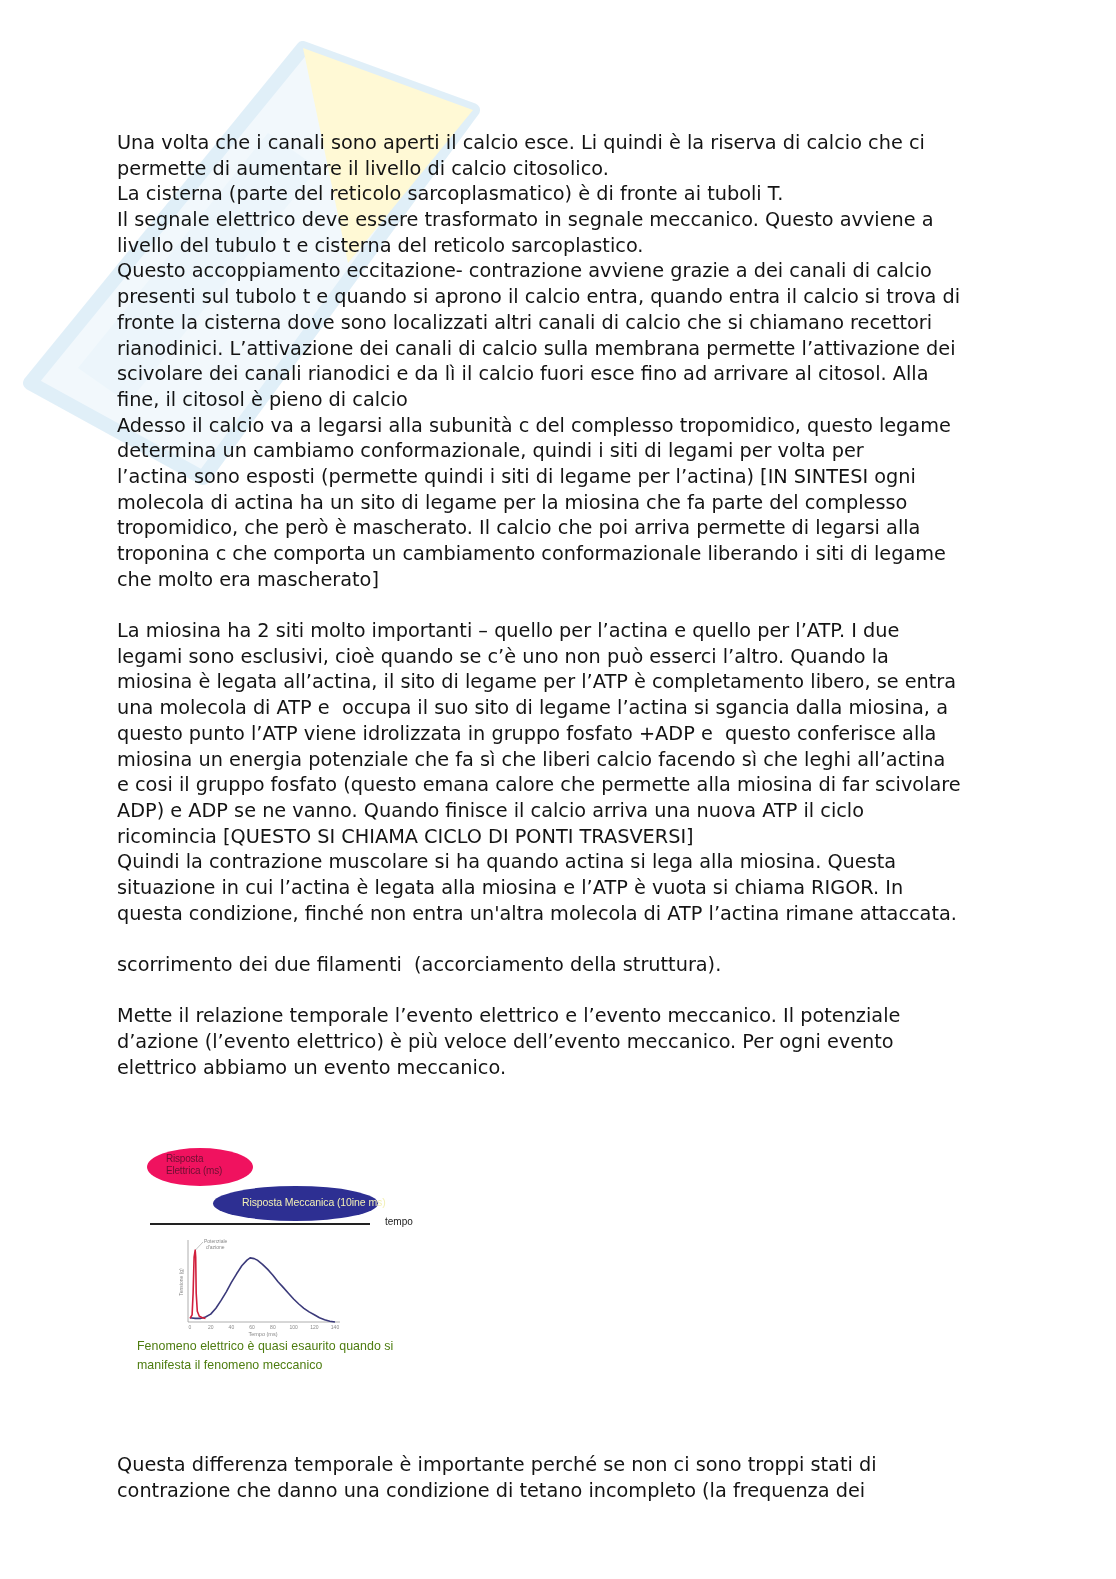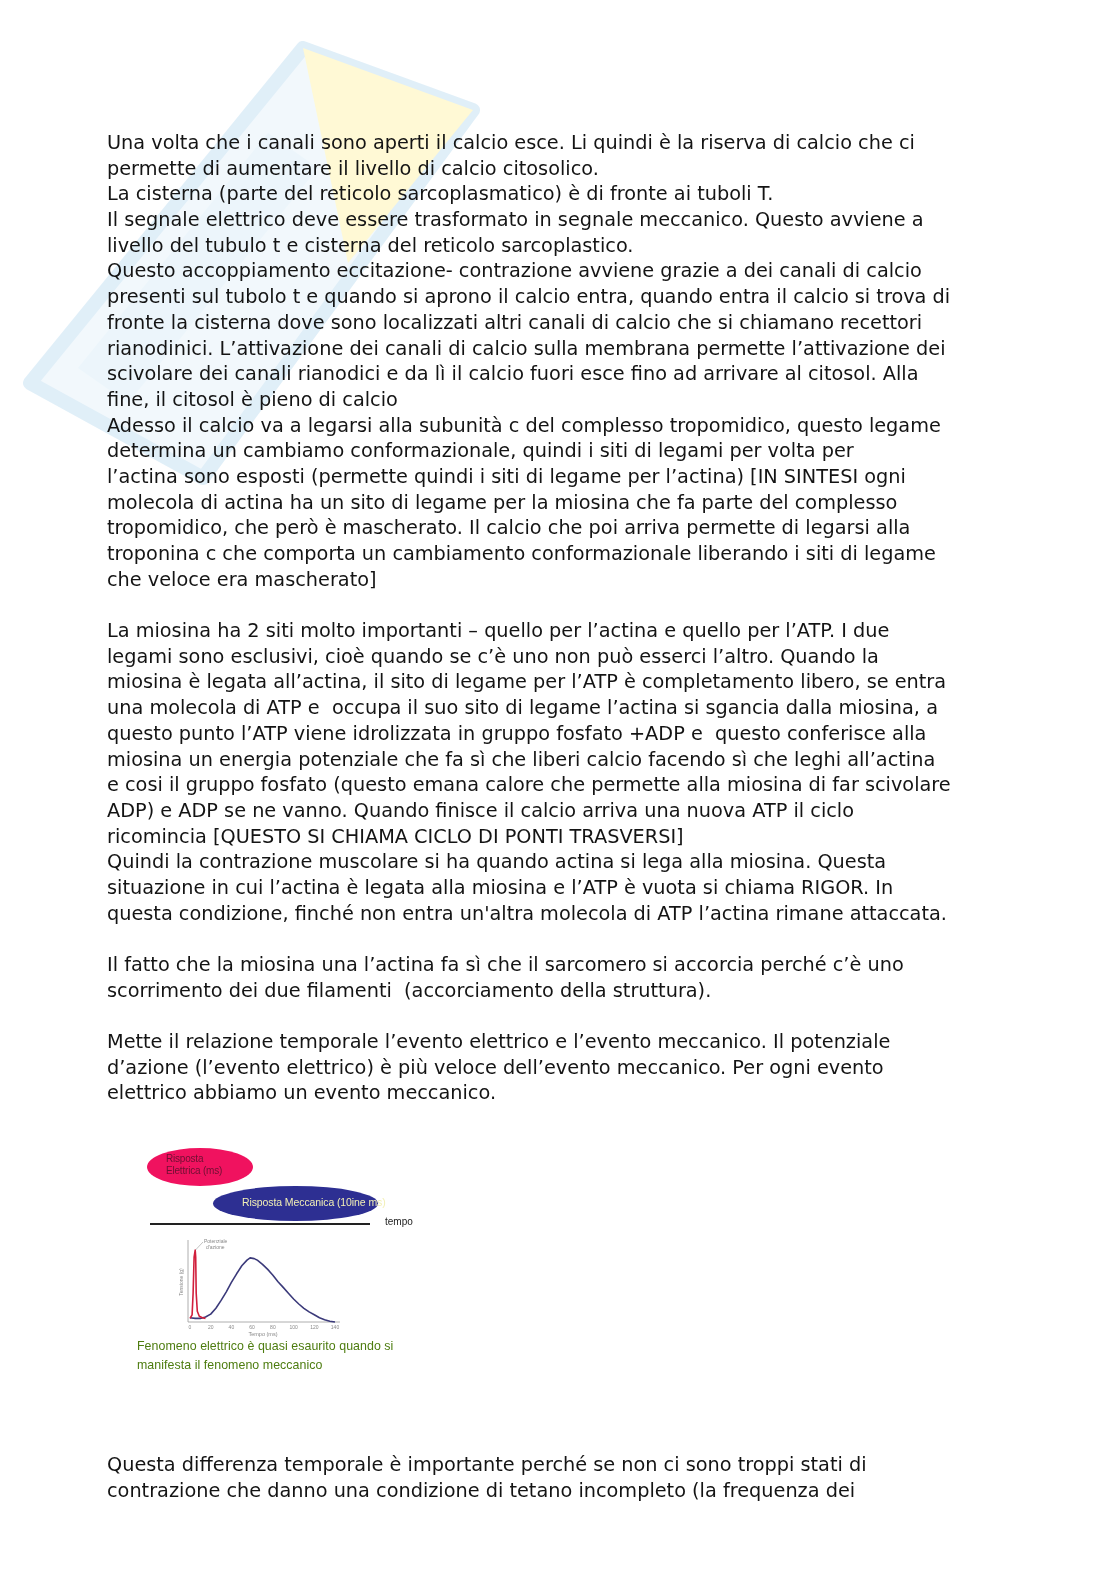--- a/index.html
+++ b/index.html
@@ -6,21 +6,21 @@
     body {
       width: 1116px; height: 1579px; position: relative; overflow: hidden;
       background: #ffffff;
     }
     .watermark { position: absolute; left: 18px; top: 38px; width: 470px; height: 470px; pointer-events: none; }
     .text-block {
       position: absolute; left: 107px;
       font-family: "DejaVu Sans", sans-serif;
       font-size: 19.3px; color: #141414;
     }
-    .line { height: 25.7px; line-height: 25.7px; white-space: pre; }
+    .line { height: 25.7px; line-height: 25.7px; white-space: pre; margin-left: 10px; }
     .blank { height: 25.7px; }
     #main-text { top: 130px; }
     #final-text { top: 1452px; }
 
     .figure { position: absolute; left: 130px; top: 1135px; width: 340px; height: 260px; }
     .ellipse { position: absolute; border-radius: 50%; }
     .ellipse.elec { left: 17px; top: 13px; width: 106px; height: 38px; }
     .ellipse.mech { left: 83px; top: 51px; width: 165px; height: 35px; }
     .elec-label {
       position: absolute; left: 36px; top: 18px;
@@ -75,42 +75,41 @@
     <div class="line">scivolare dei canali rianodici e da lì il calcio fuori esce fino ad arrivare al citosol. Alla</div>
     <div class="line">fine, il citosol è pieno di calcio</div>
   </div>
   <div class="para">
     <div class="line">Adesso il calcio va a legarsi alla subunità c del complesso tropomidico, questo legame</div>
     <div class="line">determina un cambiamo conformazionale, quindi i siti di legami per volta per</div>
     <div class="line">l’actina sono esposti (permette quindi i siti di legame per l’actina) [IN SINTESI ogni</div>
     <div class="line">molecola di actina ha un sito di legame per la miosina che fa parte del complesso</div>
     <div class="line">tropomidico, che però è mascherato. Il calcio che poi arriva permette di legarsi alla</div>
     <div class="line">troponina c che comporta un cambiamento conformazionale liberando i siti di legame</div>
-    <div class="line">che veloce era mascherato]</div>
+    <div class="line">che molto era mascherato]</div>
   </div>
   <div class="blank"></div>
   <div class="para">
     <div class="line">La miosina ha 2 siti molto importanti – quello per l’actina e quello per l’ATP. I due</div>
     <div class="line">legami sono esclusivi, cioè quando se c’è uno non può esserci l’altro. Quando la</div>
     <div class="line">miosina è legata all’actina, il sito di legame per l’ATP è completamento libero, se entra</div>
     <div class="line">una molecola di ATP e  occupa il suo sito di legame l’actina si sgancia dalla miosina, a</div>
     <div class="line">questo punto l’ATP viene idrolizzata in gruppo fosfato +ADP e  questo conferisce alla</div>
     <div class="line">miosina un energia potenziale che fa sì che liberi calcio facendo sì che leghi all’actina</div>
     <div class="line">e cosi il gruppo fosfato (questo emana calore che permette alla miosina di far scivolare</div>
     <div class="line">ADP) e ADP se ne vanno. Quando finisce il calcio arriva una nuova ATP il ciclo</div>
     <div class="line">ricomincia [QUESTO SI CHIAMA CICLO DI PONTI TRASVERSI]</div>
   </div>
   <div class="para">
     <div class="line">Quindi la contrazione muscolare si ha quando actina si lega alla miosina. Questa</div>
     <div class="line">situazione in cui l’actina è legata alla miosina e l’ATP è vuota si chiama RIGOR. In</div>
     <div class="line">questa condizione, finché non entra un'altra molecola di ATP l’actina rimane attaccata.</div>
   </div>
   <div class="blank"></div>
   <div class="para">
-    <div class="line">Il fatto che la miosina una l’actina fa sì che il sarcomero si accorcia perché c’è uno</div>
     <div class="line">scorrimento dei due filamenti  (accorciamento della struttura).</div>
   </div>
   <div class="blank"></div>
   <div class="para">
     <div class="line">Mette il relazione temporale l’evento elettrico e l’evento meccanico. Il potenziale</div>
     <div class="line">d’azione (l’evento elettrico) è più veloce dell’evento meccanico. Per ogni evento</div>
     <div class="line">elettrico abbiamo un evento meccanico.</div>
   </div>
 </div>
 

